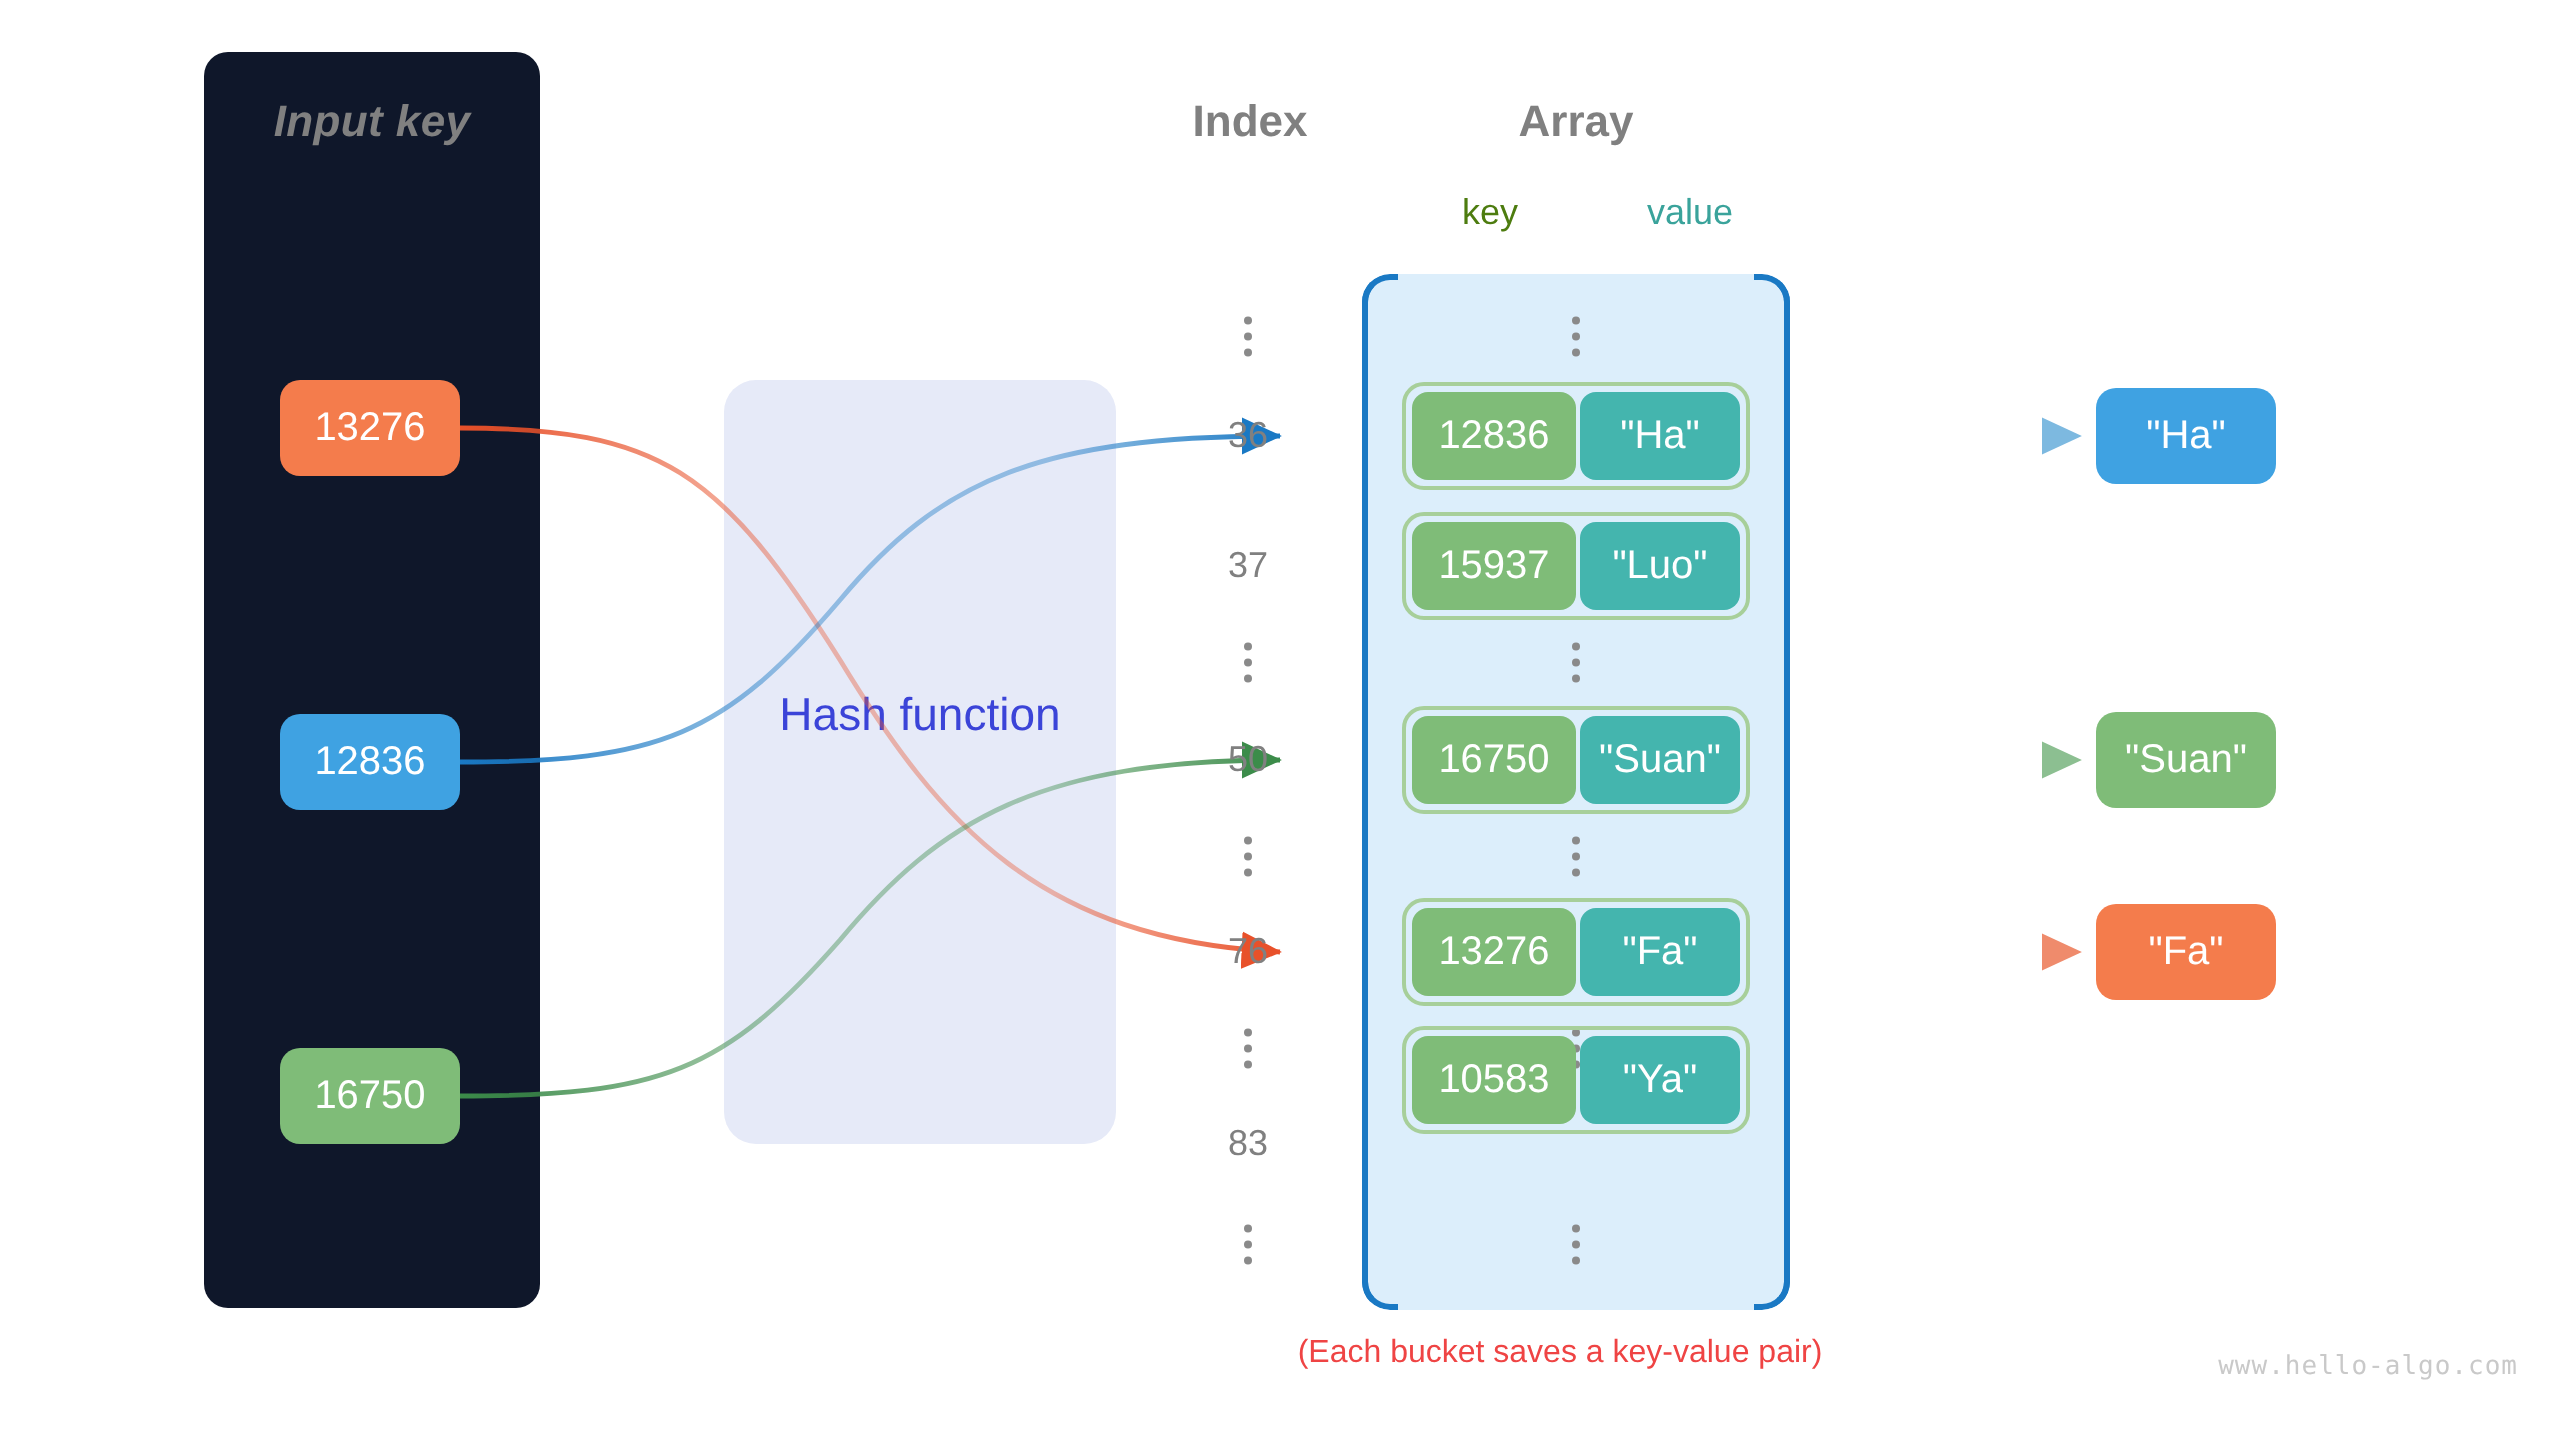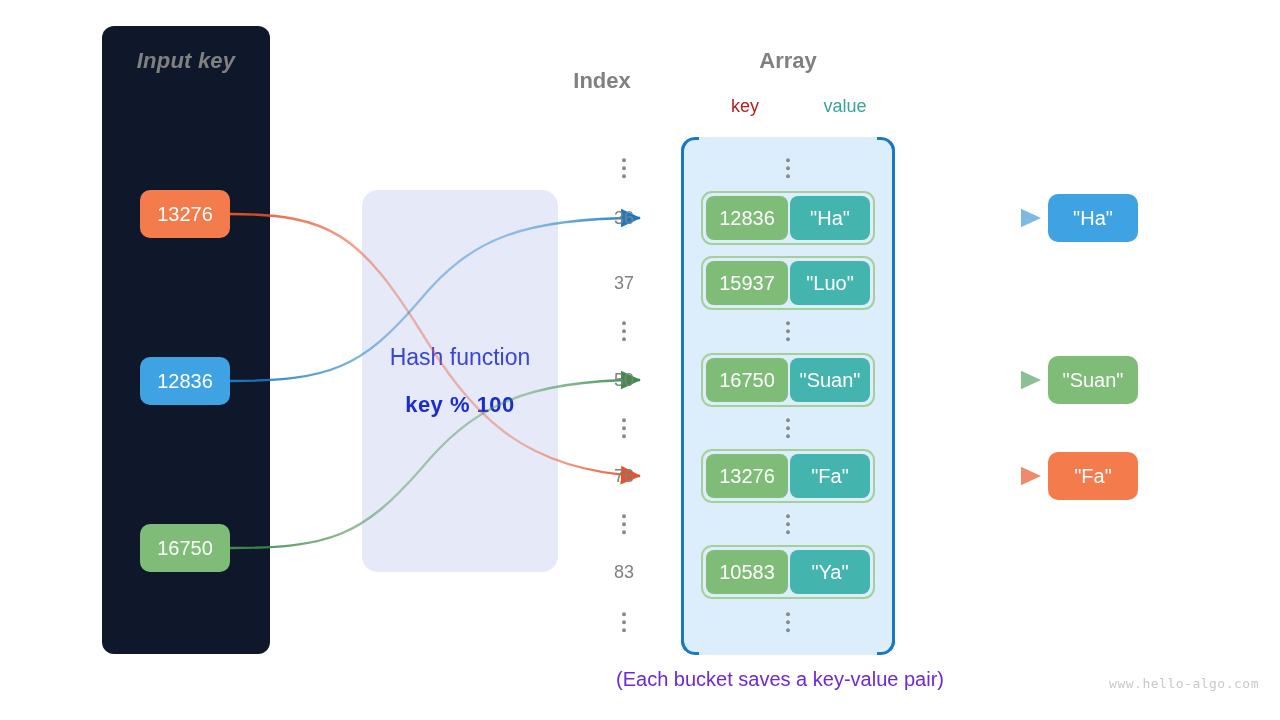--- a/index.html
+++ b/index.html
@@ -64,29 +64,29 @@
   }
 
   
   .col-head {
     position: absolute;
     font-size: 22px;
     font-weight: bold;
     color: #808080;
     text-align: center;
   }
-  #index-head { left: 542px; top: 48px; width: 120px; margin-top: 20px; }
+  #index-head { left: 565px; top: 48px; width: 120px; }
   #array-head { left: 728px; top: 48px; width: 120px; }
 
   .sub-head {
     position: absolute;
     font-size: 18px;
     text-align: center;
   }
-  #key-head   { left: 706px; top: 96px; width: 78px; color: #b91c1c; }
+  #key-head   { left: 706px; top: 96px; width: 78px; color: #4d7c0f; }
   #value-head { left: 805px; top: 96px; width: 80px; color: #3aa39b; }
 
   
   #array-box {
     position: absolute;
     left: 681px; top: 137px;
     width: 214px; height: 518px;
     background: #dceefb;
     border-left: 3px solid #1a79c4;
     border-right: 3px solid #1a79c4;
@@ -190,22 +190,22 @@
     font-size: 20px;
     transform: translateY(-50%);
   }
 
   
   #caption {
     position: absolute;
     left: 560px; top: 668px;
     width: 440px;
     text-align: center;
-    font-size: 20px;
-    color: #6d28d9;
+    font-size: 16px;
+    color: #ef4444;
   }
   #watermark {
     position: absolute;
     right: 21px; top: 676px;
     font-family: "DejaVu Sans Mono", monospace;
     font-size: 13px;
     color: #c9c9c9;
     letter-spacing: .5px;
   }
 
@@ -221,21 +221,20 @@
 
 <div id="stage">
 
   <div id="input-panel" class="panel">
     <div class="panel-title">Input key</div>
   </div>
 
 
   <div id="hash-box"></div>
   <div id="hash-title">Hash function</div>
-  <div id="hash-formula">key % 100</div>
 
   <div id="index-head" class="col-head">Index</div>
   <div id="array-head" class="col-head">Array</div>
   <div id="key-head" class="sub-head">key</div>
   <div id="value-head" class="sub-head">value</div>
 
   <div id="array-box"></div>
 
   <svg class="overlay" viewBox="0 0 1280 720">
     <defs>
@@ -375,21 +374,21 @@
       </div>
       <div class="pair" style="top: 476px;">
         <div class="cell cell-key">13276</div>
         <div class="cell cell-value">"Fa"</div>
       </div>
       <div class="vdots arr-dots" style="top: 524px;">
         <i></i>
         <i></i>
         <i></i>
       </div>
-      <div class="pair" style="top: 572px;">
+      <div class="pair" style="top: 540px;">
         <div class="cell cell-key">10583</div>
         <div class="cell cell-value">"Ya"</div>
       </div>
       <div class="vdots arr-dots" style="top: 622px;">
         <i></i>
         <i></i>
         <i></i>
       </div>
     </div>
   <div id="input-chips">

